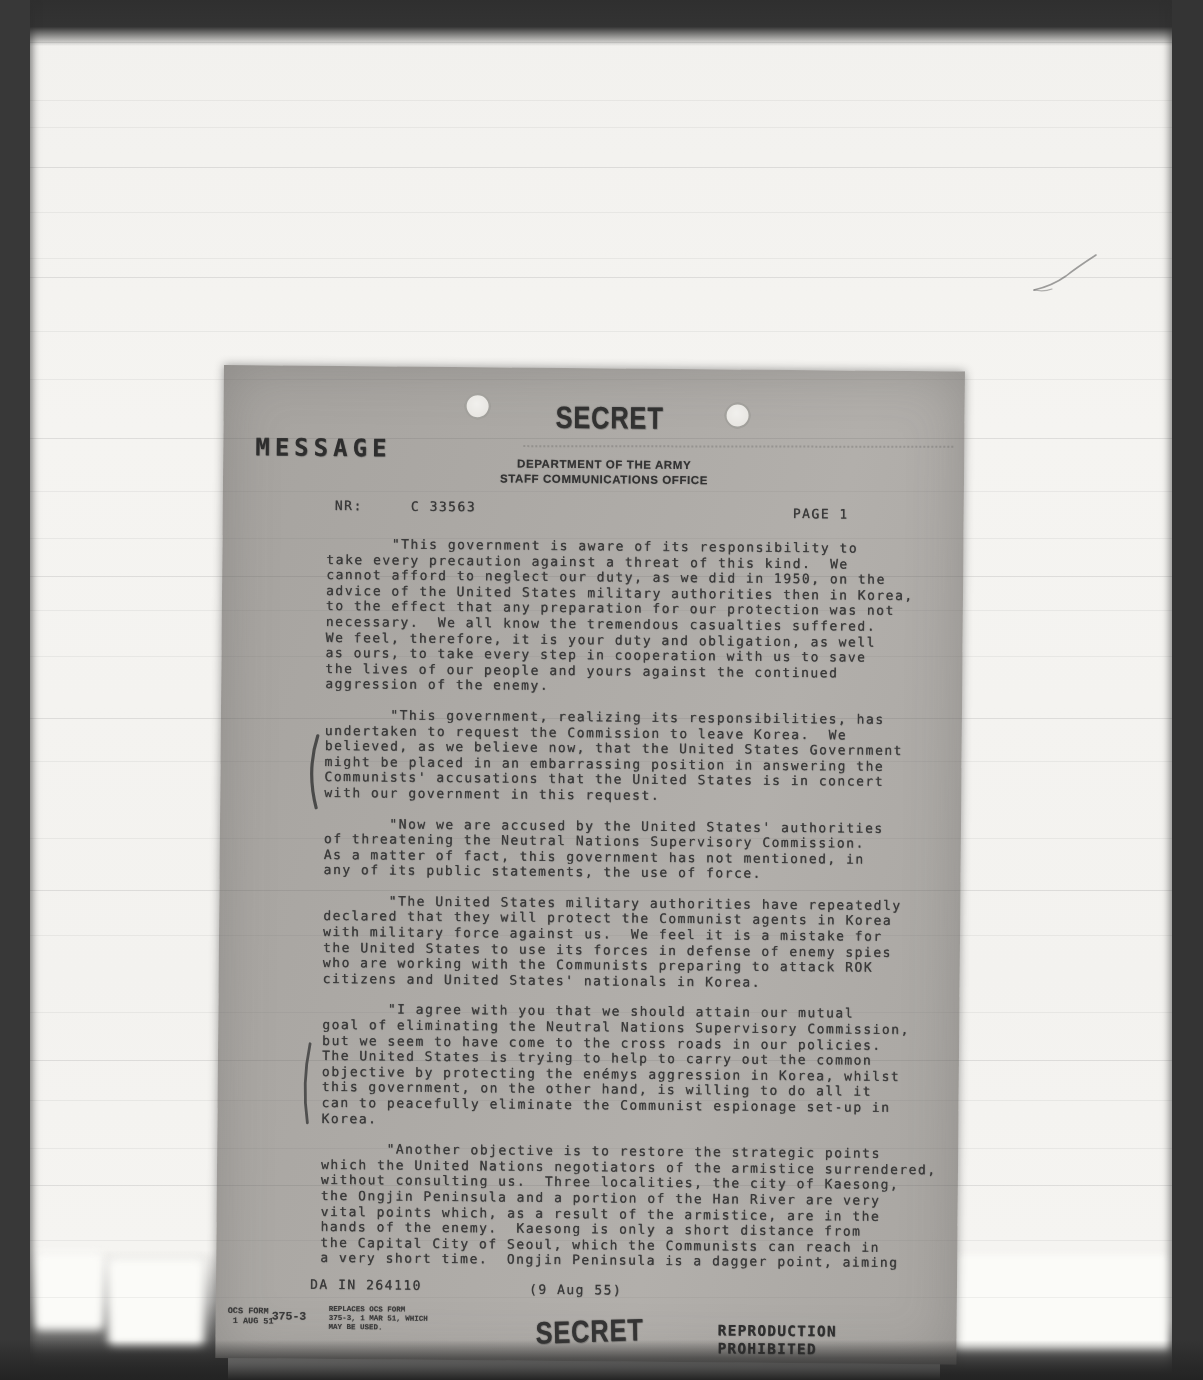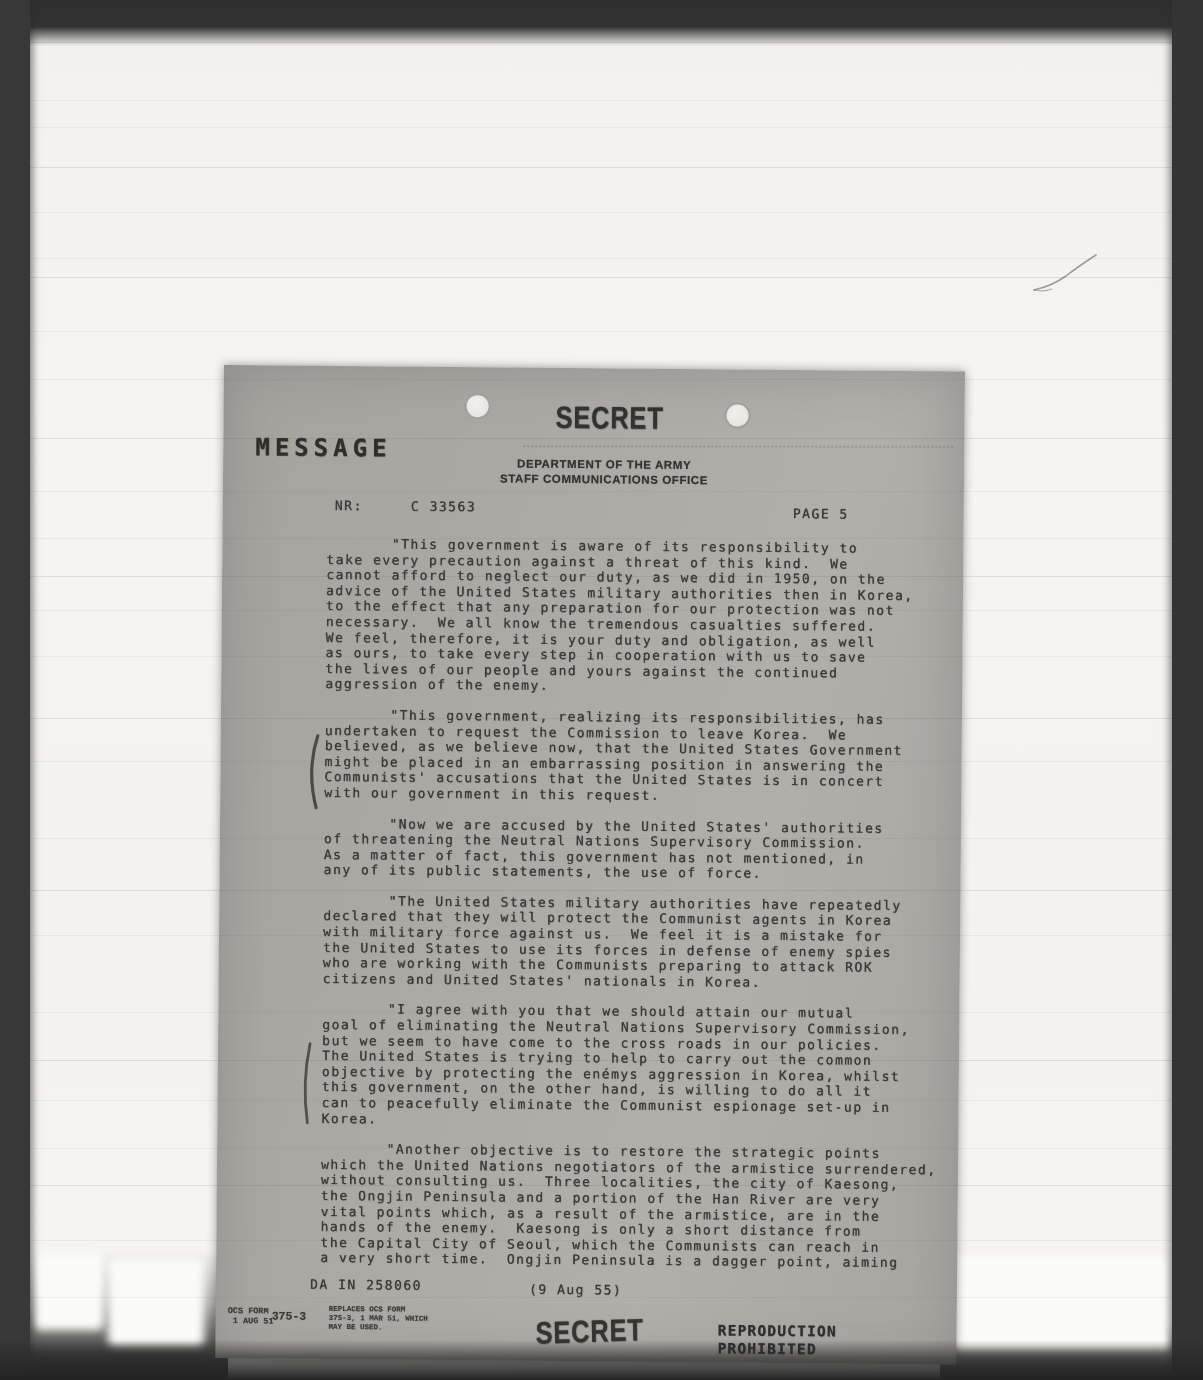--- a/index.html
+++ b/index.html
@@ -137,21 +137,21 @@
 
   <div class="message-title">MESSAGE</div>
 
   <div class="agency">
     <div>DEPARTMENT OF THE ARMY</div>
     <div>STAFF COMMUNICATIONS OFFICE</div>
   </div>
 
   <div class="typed nr-label">NR:</div>
   <div class="typed nr-value">C 33563</div>
-  <div class="typed page-num">PAGE 5</div>
+  <div class="typed page-num">PAGE 1</div>
 
   <div class="body-text">
     <p class="para">       "This government is aware of its responsibility to
 take every precaution against a threat of this kind.  We
 cannot afford to neglect our duty, as we did in 1950, on the
 advice of the United States military authorities then in Korea,
 to the effect that any preparation for our protection was not
 necessary.  We all know the tremendous casualties suffered.
 We feel, therefore, it is your duty and obligation, as well
 as ours, to take every step in cooperation with us to save
@@ -191,21 +191,21 @@
 a very short time.  Ongjin Peninsula is a dagger point, aiming</p>
   </div>
 
   <svg class="pen-mark mark-a" width="16" height="76" viewBox="0 0 16 76">
     <path d="M13,2 Q2,37 12,74" fill="none" stroke="rgba(58,58,58,.85)" stroke-width="3.2" stroke-linecap="round"></path>
   </svg>
   <svg class="pen-mark mark-b" width="16" height="84" viewBox="0 0 16 84">
     <path d="M10,2 Q2,42 8,81" fill="none" stroke="rgba(58,58,58,.8)" stroke-width="2.8" stroke-linecap="round"></path>
   </svg>
 
-  <div class="typed da-in">DA IN 258060</div>
+  <div class="typed da-in">DA IN 264110</div>
   <div class="typed date-line">(9 Aug 55)</div>
 
   <div class="form-block form-ocs">OCS FORM
  1 AUG 51</div>
   <div class="form-block form-number">375-3</div>
   <div class="form-block form-replaces">REPLACES OCS FORM
 375-3, 1 MAR 51, WHICH
 MAY BE USED.</div>
 
   <div class="stamp stamp-bottom">SECRET</div>

